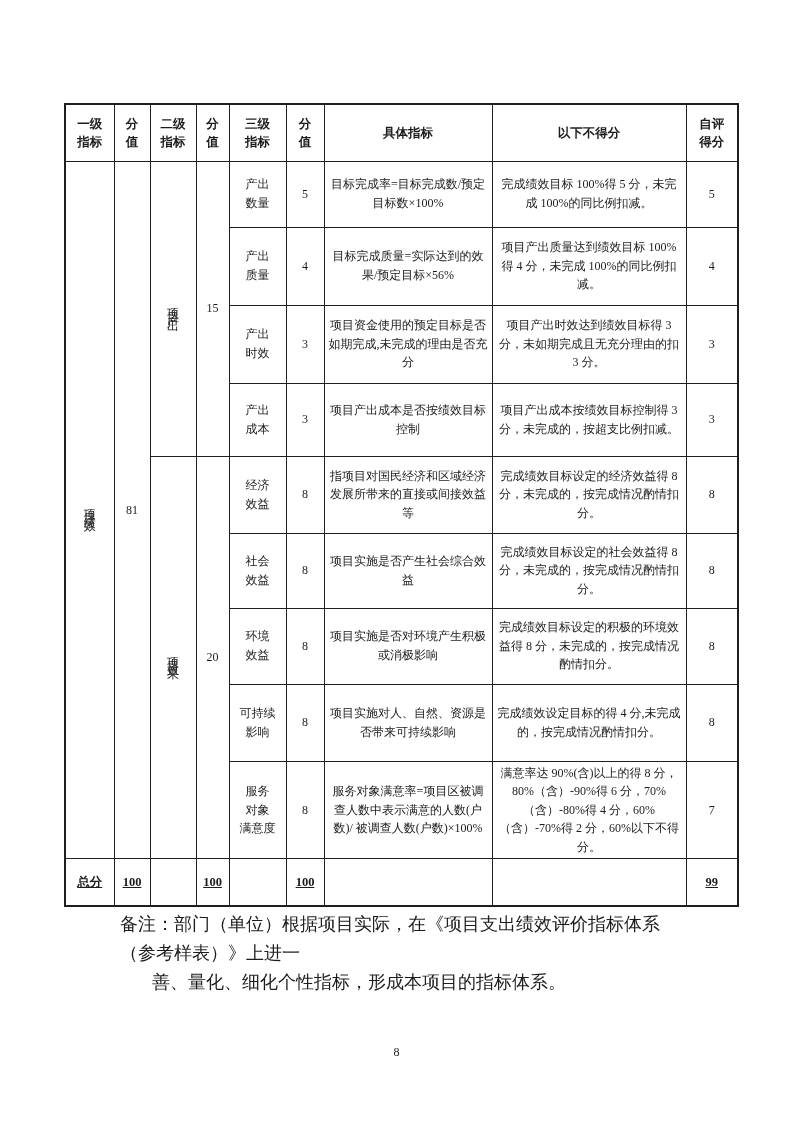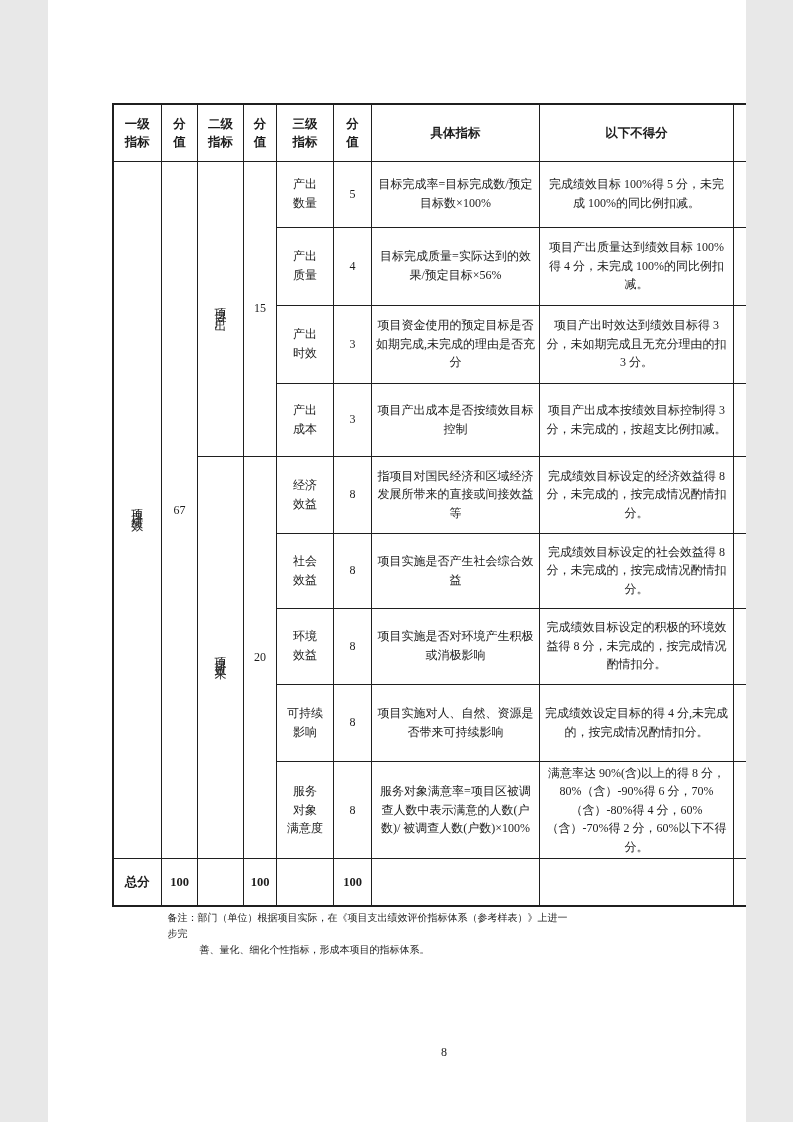--- a/index.html
+++ b/index.html
@@ -1,17 +1,17 @@
 <!DOCTYPE html>
 <html><head>
 <meta charset="utf-8">
 <style>
   html,body { margin:0; padding:0; background:#e8e8e8; }
   .page {
-    position:relative; width:698px; height:1122px; background:#ffffff;
+    position:relative; width:793px; height:1122px; background:#ffffff;
     font-family:"Liberation Serif","DejaVu Serif",serif; color:#1c1c1c;
     overflow:hidden; margin:0 auto;
   }
   table.eval {
     position:absolute; left:64px; top:103px; width:673px;
     border-collapse:collapse; table-layout:fixed;
     border:2px solid #1f1f1f;
   }
   table.eval th, table.eval td {
     border:1px solid #1f1f1f;
@@ -25,24 +25,24 @@
   }
   td.c-ind { white-space:pre-line; line-height:1.7; }
   td.c-detail, td.c-standard {
     text-align:left; padding:4px 8px; line-height:1.7; font-size:12px;
   }
   td.c-vert { padding:2px 0; }
   .vert {
     writing-mode:vertical-rl; text-orientation:upright;
     letter-spacing:4px; line-height:1; display:inline-block;
   }
-  tr.total-row td { font-weight:bold; font-size:12.5px; }
+  tr.total-row td { font-weight:bold; font-size:12.5px;text-decoration:underline; }
   .note {
     position:absolute; left:120px; top:910px; width:562px;
-    font-size:10px; line-height:1.62;
+    font-size:18px; line-height:1.62;
   }
   .note .indent { margin-left:32px; }
   .page-number {
     position:absolute; left:0; top:1045px; width:793px;
     text-align:center; font-size:12px;
   }
 </style>
 </head>
 <body>
 
@@ -76,21 +76,21 @@
       <th>分
 值</th>
       <th>具体指标</th>
       <th>以下不得分</th>
       <th>自评
 得分</th>
     </tr>
 
     <tr style="height:66px">
       <td class="c-vert" rowspan="9"><span class="vert">项目绩效</span></td>
-      <td rowspan="9">67</td>
+      <td rowspan="9">81</td>
       <td class="c-vert" rowspan="4"><span class="vert">项目产出</span></td>
       <td rowspan="4">15</td>
       <td class="c-ind">产出
 数量</td>
       <td>5</td>
       <td class="c-detail">目标完成率=目标完成数/预定目标数×100%</td>
       <td class="c-standard">完成绩效目标 100%得 5 分，未完成 100%的同比例扣减。</td>
       <td>5</td>
     </tr>
 
@@ -178,19 +178,18 @@
       <td>100</td>
       <td></td>
       <td></td>
       <td>99</td>
     </tr>
   </tbody>
     </table>
 
   <div class="note">
     <div>备注：部门（单位）根据项目实际，在《项目支出绩效评价指标体系（参考样表）》上进一</div>
-    <div>步完</div>
     <div class="indent">善、量化、细化个性指标，形成本项目的指标体系。</div>
   </div>
 
   <div class="page-number">8</div>
 
 </div>
 
 </body></html>

